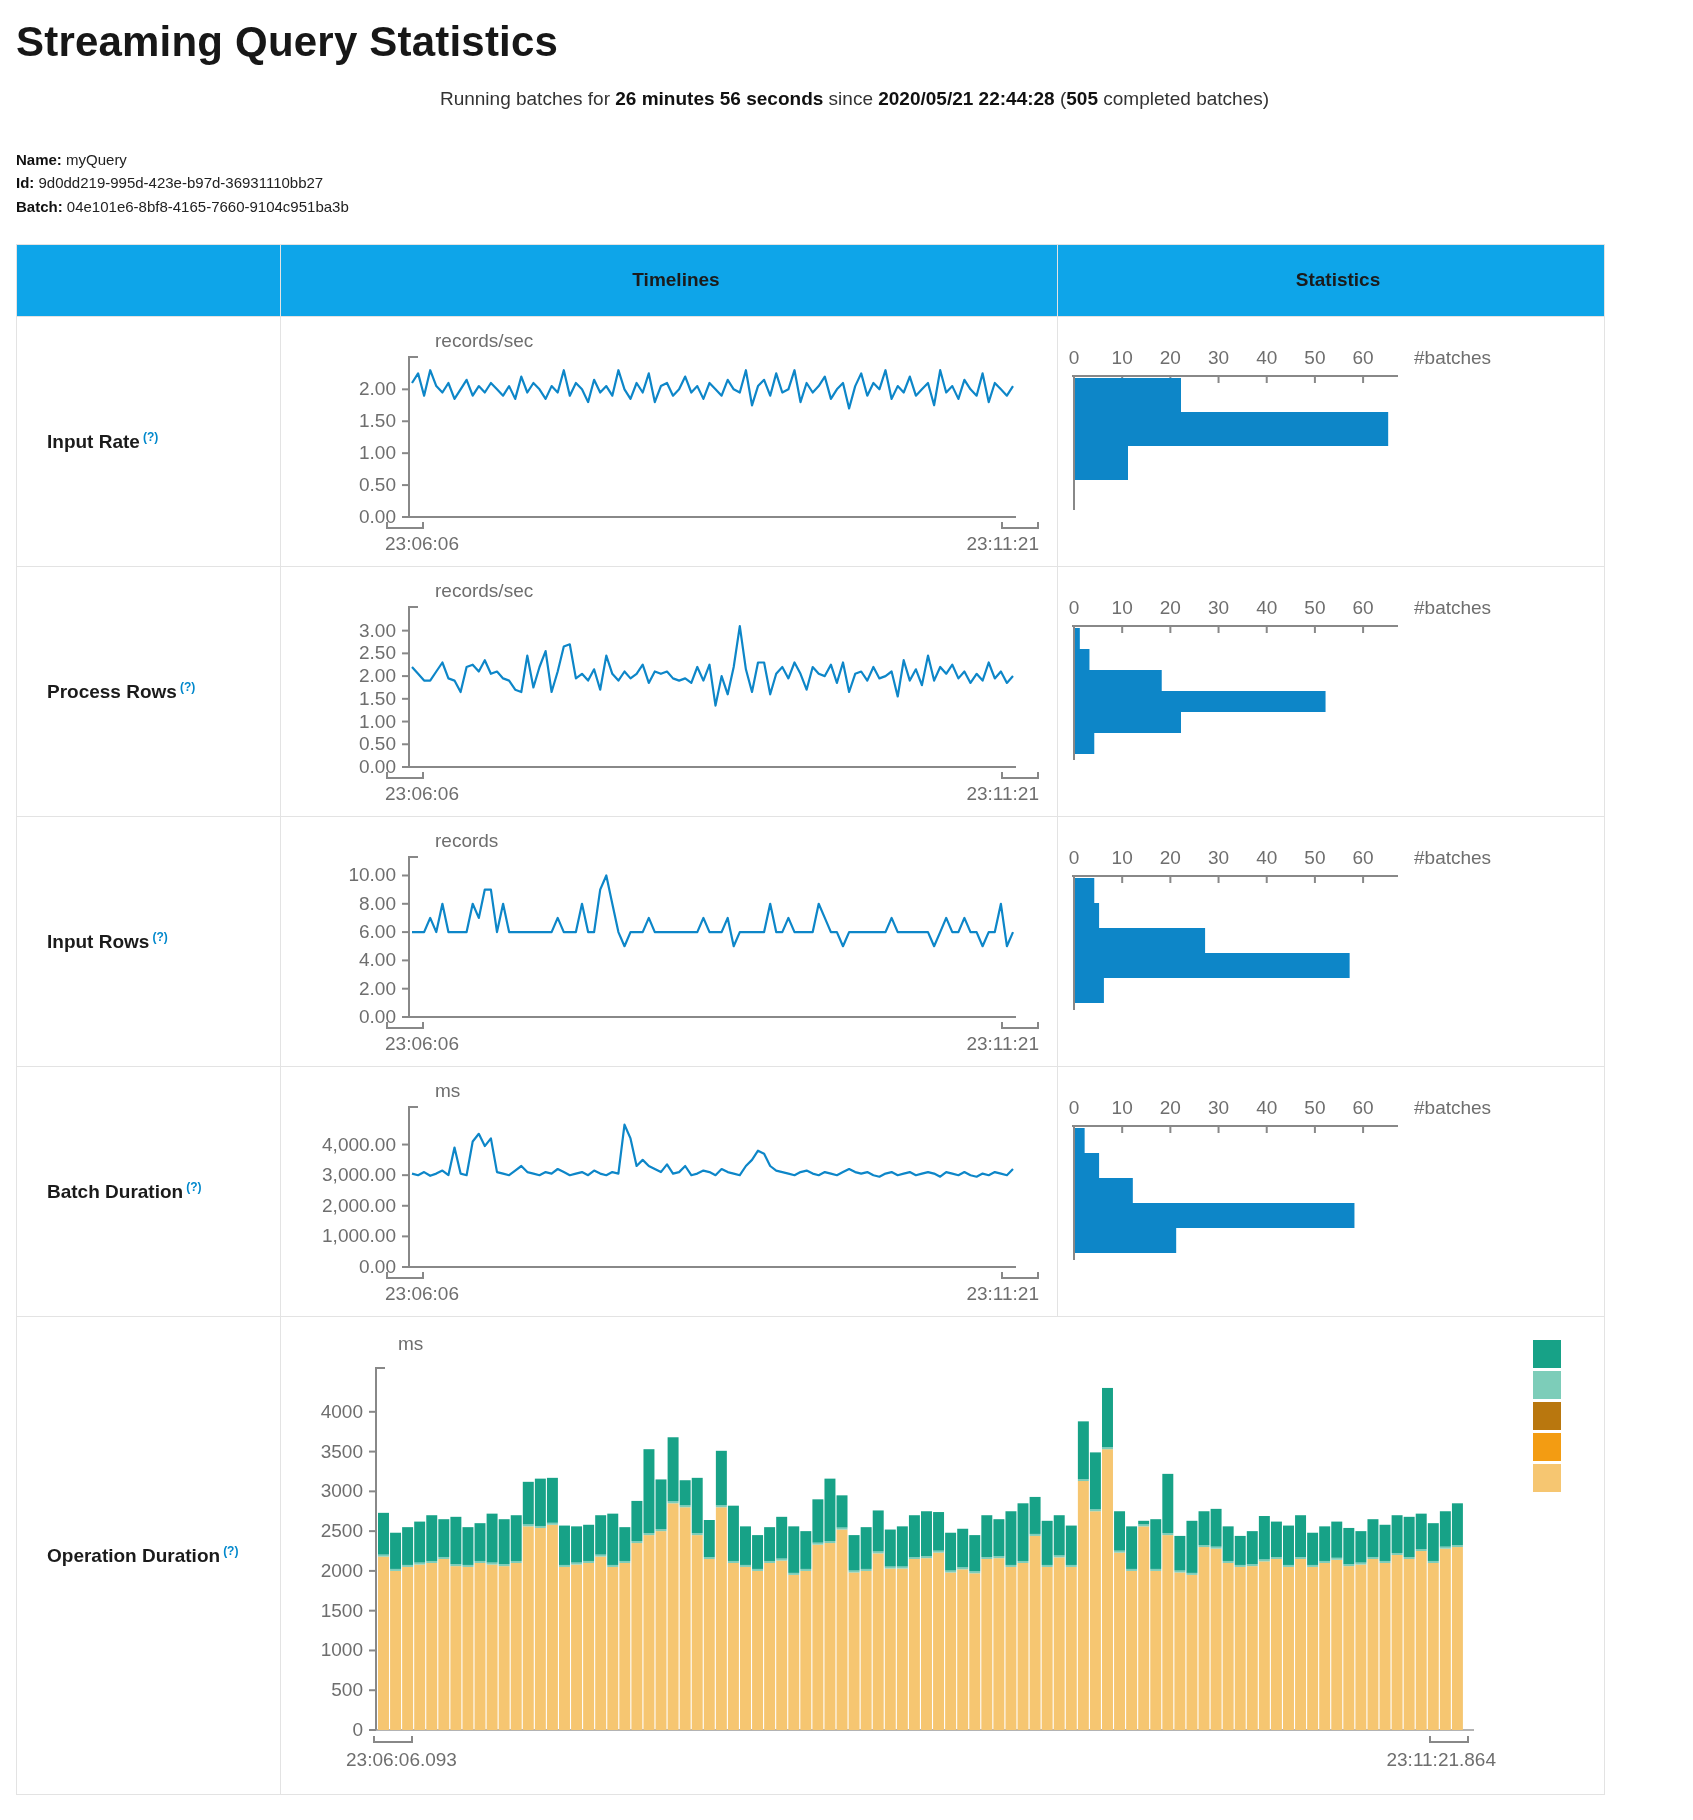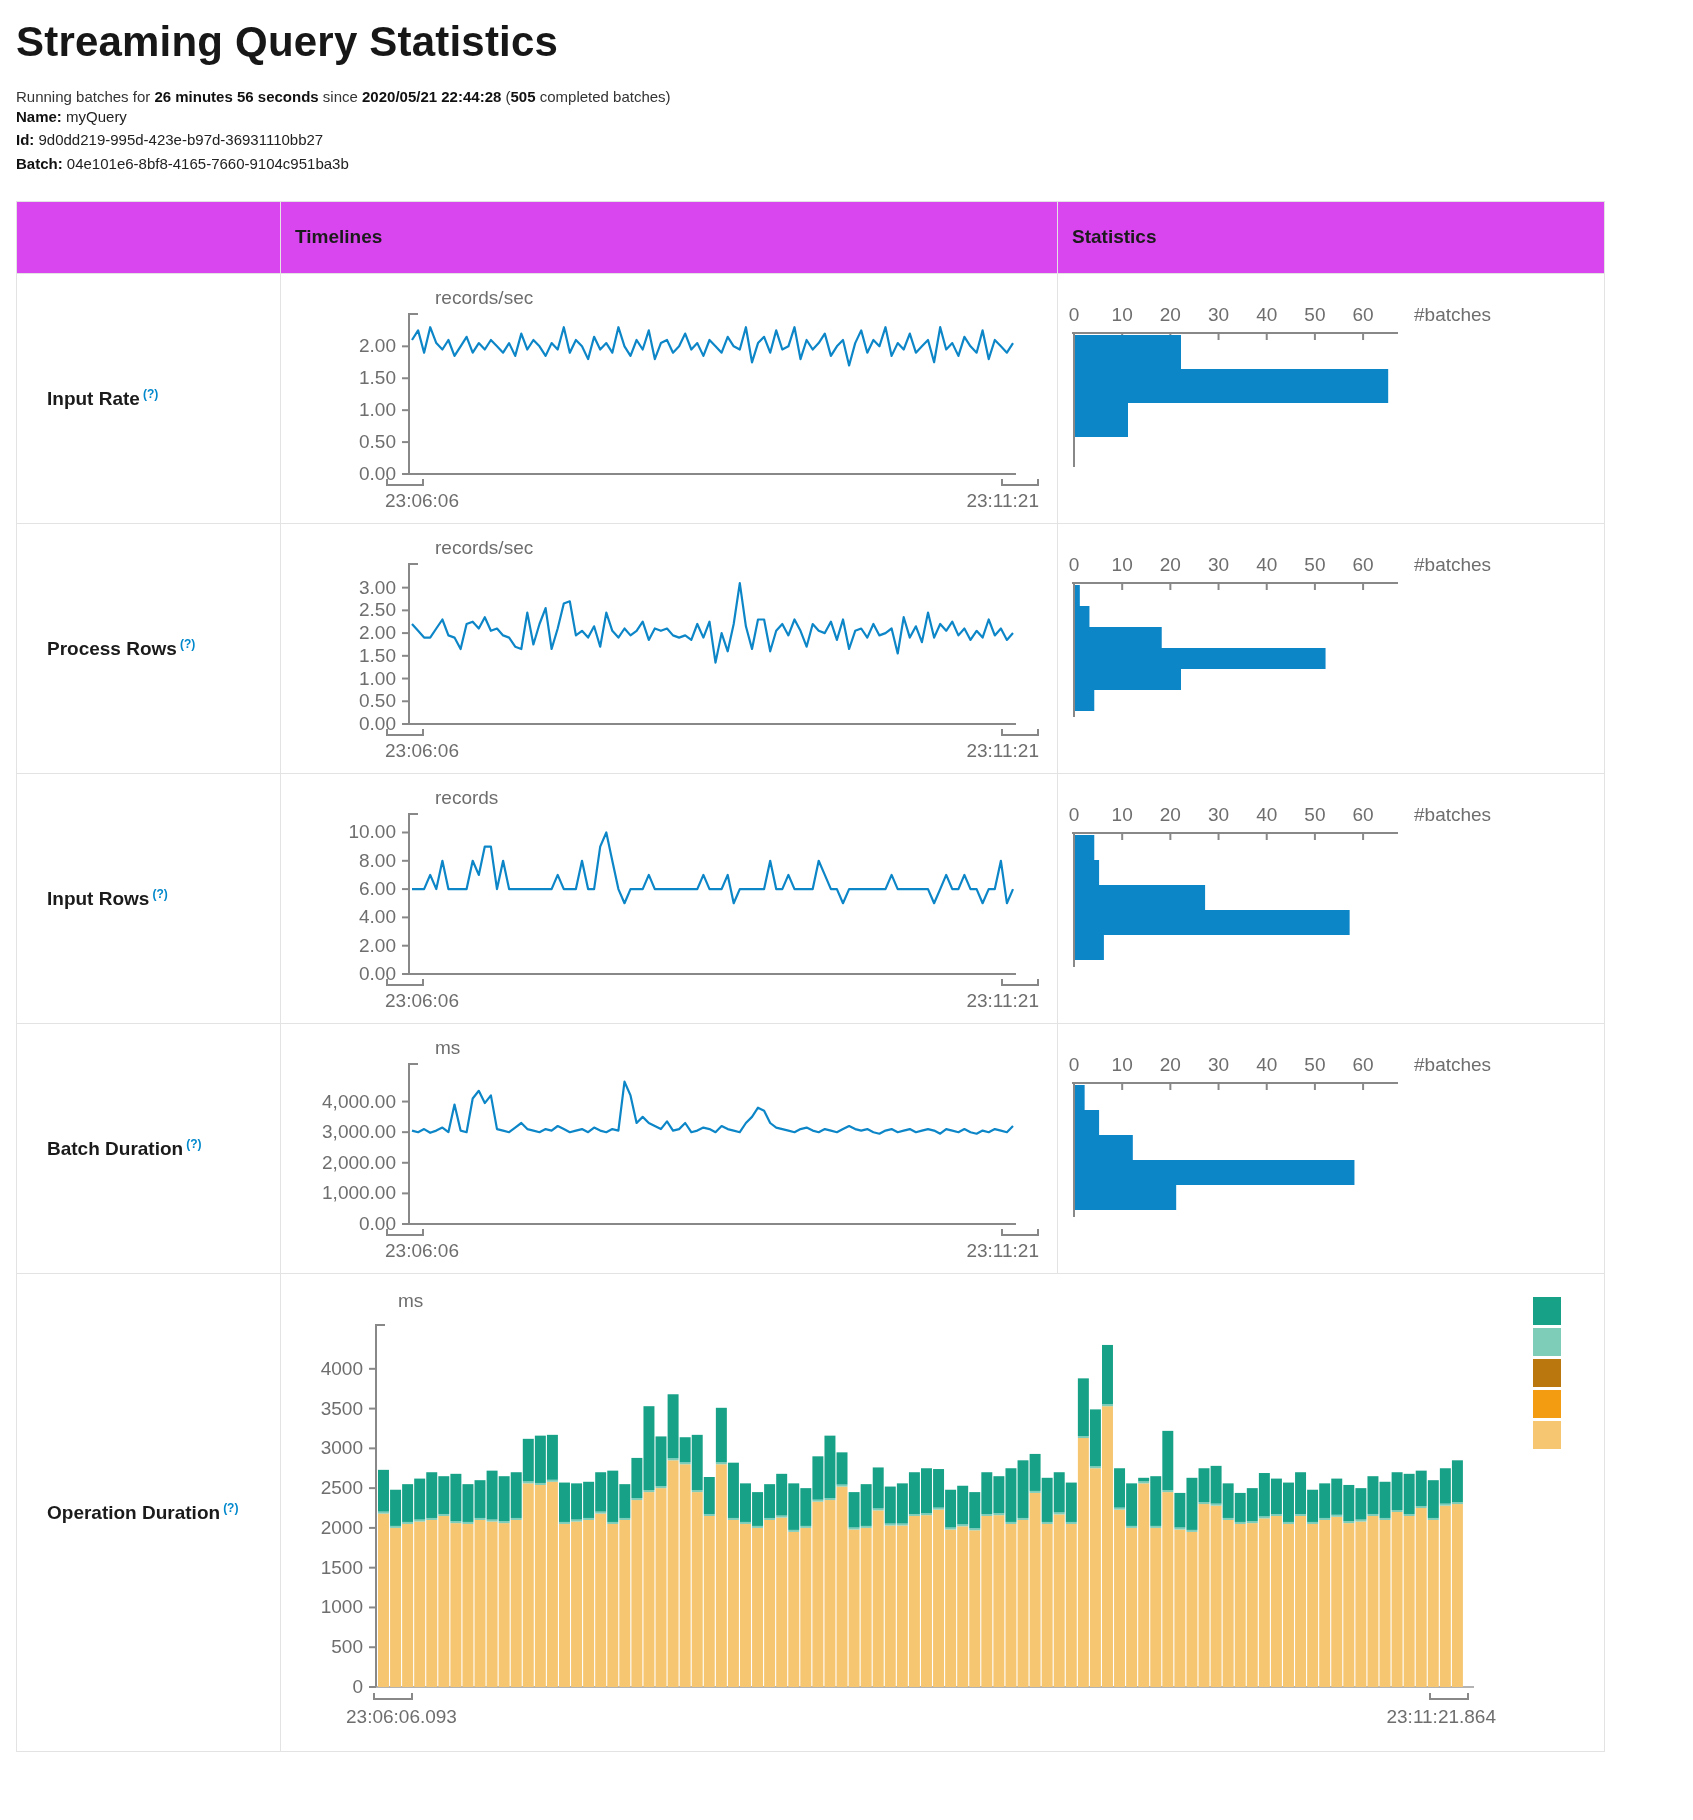--- a/index.html
+++ b/index.html
@@ -2,30 +2,30 @@
 <html><head>
 <meta charset="utf-8">
 <style>
   * { margin:0; padding:0; box-sizing:border-box; }
   body {
     font-family: "Liberation Sans", sans-serif;
     background:#ffffff; color:#1f1f1f;
     padding:18px 0 20px 16px; width:1693px;
   }
   h1[data-name="page-title"]{ font-size:42px; font-weight:700; color:#171717; margin-bottom:22px; letter-spacing:.2px;}
-  .subtitle{ font-size:15px; color:#333; }
+  .subtitle{ font-size:19px; color:#333; margin-bottom:38px;text-align:center;}
   .subtitle b{ color:#111; }
   .meta{ font-size:15px; color:#222; margin-bottom:8px; line-height:1.55;}
   .meta b{ color:#111; }
   table.stats{ border-collapse:collapse; margin-top:26px; table-layout:fixed; background:#fff;}
   table.stats th, table.stats td{ border:1px solid #e3e3e3; vertical-align:middle; }
   th.blank{ width:264px; }
   th.col-timelines{ width:777px; }
   th.col-hists{ width:547px; }
-  thead th{ height:72px; text-align:left; padding-left:14px; font-size:19px; font-weight:700; color:#1b1b1b; background:#d946ef;}
+  thead th{ height:72px; text-align:center; padding-left:14px; font-size:19px; font-weight:700; color:#1b1b1b; background:#0ea5e9;}
   td.rowlabel{ padding-left:30px; font-size:19px; font-weight:700; color:#1b1b1b; }
   sup.help{ font-size:12px; color:#0088cc; font-weight:700; margin-left:3px; cursor:pointer;}
   td.chartcell{ padding:0; }
   tr.metric-row td{ height:250px; }
   tr.op-row td{ height:478px; }
   svg{ display:block; font-family:inherit; }
   svg text{ font-family:"Liberation Sans", sans-serif; }
 </style>
 </head>
 <body>

